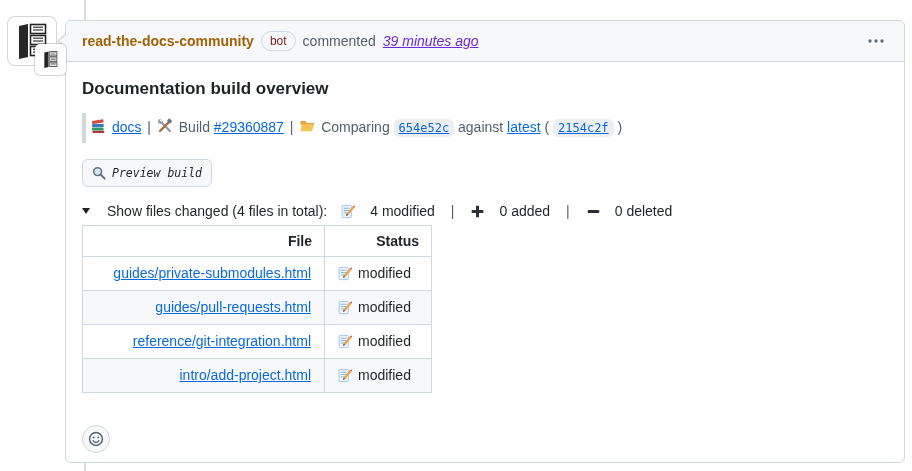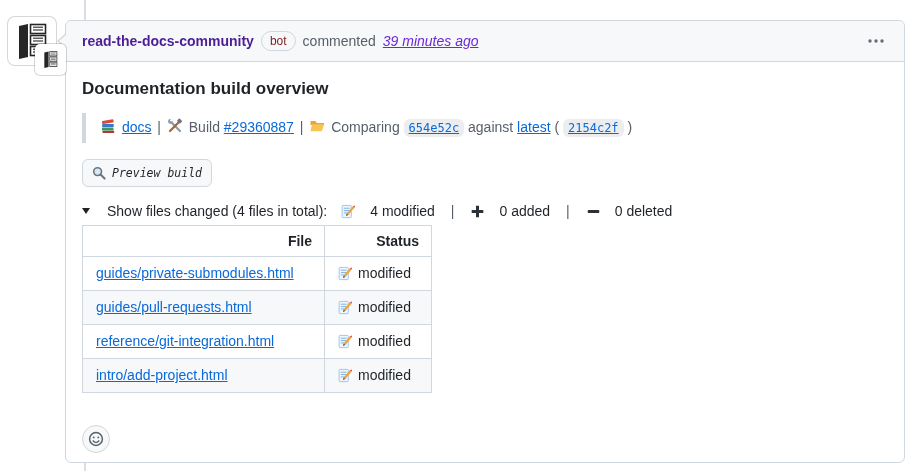--- a/index.html
+++ b/index.html
@@ -21,46 +21,46 @@
 
   
   .comment{position:absolute;left:65px;top:20px;width:840px;height:443px;background:#fff;
     border:1px solid #d0d7de;border-radius:6px;z-index:1;box-sizing:border-box;}
 
   .c-header{position:relative;height:40px;background:#f6f8fa;border-bottom:1px solid #d0d7de;
     border-radius:6px 6px 0 0;display:flex;align-items:center;gap:7px;padding:0 16px;color:#57606a;font-size:14px;}
   .caret-outer,.caret-inner{position:absolute;width:0;height:0;border-top:8px solid transparent;border-bottom:8px solid transparent;}
   .caret-outer{left:-9px;top:12px;border-right:9px solid #d0d7de;}
   .caret-inner{left:-7.5px;top:12px;border-right:9px solid #f6f8fa;}
-  .author{font-weight:700;color:#4c1d95;text-decoration:none;}
+  .author{font-weight:700;color:#a16207;text-decoration:none;}
   .bot-badge{border:1px solid #d0d7de;border-radius:2em;padding:0 8px;font-size:12px;line-height:18px;color:#7f1d1d;}
   .timestamp{color:#6d28d9;text-decoration:underline;cursor:pointer;font-style:italic;}
   .kebab{margin-left:auto;display:flex;align-items:center;cursor:pointer;padding:4px;}
 
   .c-body{padding:16px;}
   .c-title{margin:0 0 14px;font-size:17px;font-weight:600;color:#1f2328;line-height:21px;}
 
-  .quote{border-left:4px solid #d0d7de;padding:2px 0 2px 14px;margin:0 0 16px;color:#57606a;line-height:24px;}
+  .quote{border-left:4px solid #d0d7de;padding:2px 0 2px 4px;margin:0 0 16px;color:#57606a;line-height:24px;}
   .quote .lnk{color:#0969da;text-decoration:underline;cursor:pointer;}
   .code-chip{font-family:"DejaVu Sans Mono","Liberation Mono",monospace;font-size:12px;
     background:rgba(175,184,193,0.25);padding:2px 5px;border-radius:6px;color:#0969da;text-decoration:underline;cursor:pointer;}
   .icon-inline{display:inline-block;vertical-align:-2px;margin-right:2px;}
 
   .preview-row{margin:0 0 16px;font-style:italic;}
   .preview-btn{display:inline-flex;align-items:center;gap:6px;padding:6px 9px;background:#f6f8fa;
     border:1px solid #d0d7de;border-radius:6px;cursor:pointer;
     font-family:"DejaVu Sans Mono","Liberation Mono",monospace;font-size:11.5px;color:#1f2328;}
 
   .summary-row{display:flex;align-items:center;gap:14px;margin:0 0 6px;color:#1f2328;cursor:pointer;}
   .marker{width:0;height:0;border-left:4px solid transparent;border-right:4px solid transparent;
     border-top:6px solid #1f2328;margin-right:3px;}
   .sep{color:#57606a;padding:0 2px;}
 
   table.files{border-collapse:collapse;font-size:14px;}
-  .files th,.files td{border:1px solid #d0d7de;}
+  .files th,.files td{border:1px solid #d0d7de;text-align:right;}
   .files th{font-weight:700;text-align:right;padding:6px 12px;height:18px;}
   .files td{padding:7px 13px;line-height:19px;}
   .files td.col-file{width:215px;}
   .files td.col-status{width:80px;}
   .files tbody tr:nth-child(even){background:#f6f8fa;}
   .files a{color:#0969da;text-decoration:underline;cursor:pointer;}
   .status-cell{display:flex;align-items:center;gap:5px;}
 
   .reaction-btn{margin-top:32px;width:28px;height:28px;border-radius:50%;border:1px solid #d0d7de;
     background:#f6f8fa;display:flex;align-items:center;justify-content:center;cursor:pointer;box-sizing:border-box;}

